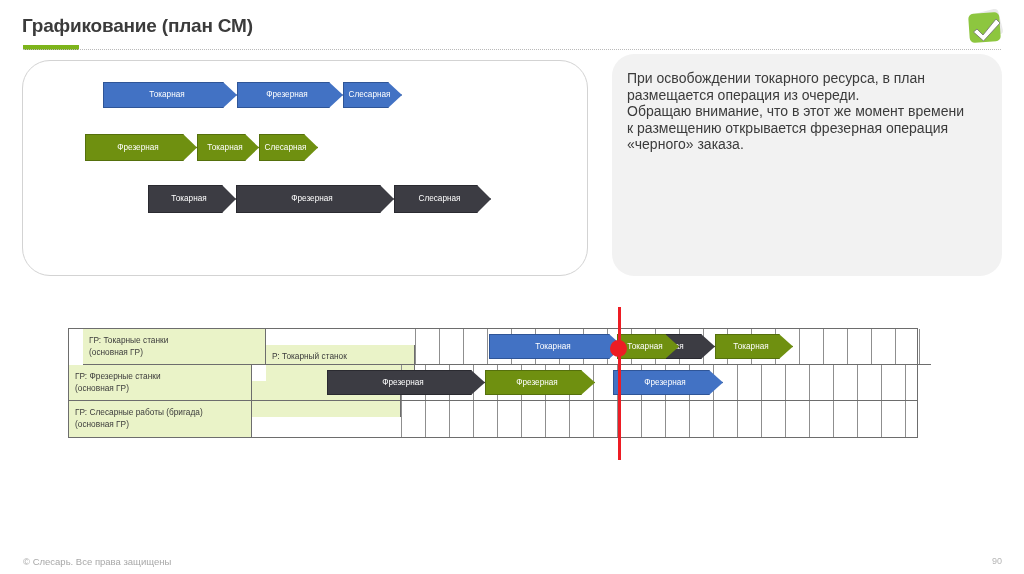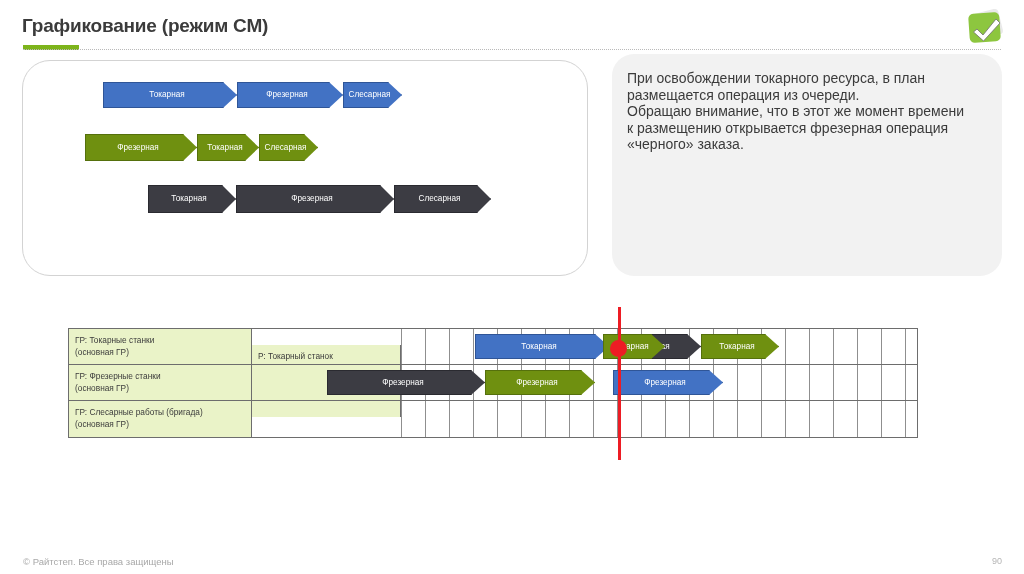--- a/index.html
+++ b/index.html
@@ -131,21 +131,21 @@
     box-sizing: border-box;
     background: #ffffff;
   }
   .g-row {
     position: absolute;
     left: 0;
     width: 848px;
     height: 36px;
     box-sizing: border-box;
   }
-  .g-row.r0 { top: 0; }
+  .g-row.r0 { top: 0; margin-left: 14px; }
   .g-row.r1 { top: 36px; }
   .g-row.r2 { top: 72px; }
   .g-row .hline {
     position: absolute;
     left: 0; bottom: 0;
     width: 848px; height: 1px;
     background: #6d6d6d;
   }
   .g-label {
     position: absolute;
@@ -218,21 +218,21 @@
     position: absolute;
     right: 22px; top: 556px;
     font-size: 9px;
     color: #b5b5b5;
   }
 </style>
 </head>
 <body>
 
 <div id="header">
-  <div id="page-title">Графикование (режим СМ)</div>
+  <div id="page-title">Графикование (план СМ)</div>
   <div id="title-accent"></div>
   <div id="header-rule"></div>
 
   <div id="logo">
     <div class="sq2"></div>
     <div class="sq"></div>
     <svg class="check" viewBox="0 0 30 28">
       <path d="M6 15 L12 21 L25 5 L29 9 L12.5 27 L2.5 18 Z" fill="#ffffff" stroke="#6f6f6f" stroke-width="0.8"></path>
     </svg>
   </div>
@@ -381,14 +381,14 @@
         <div class="col" style="left: 432px; background: rgb(143, 143, 143);"></div>
         <div class="col" style="left: 456px; background: rgb(143, 143, 143);"></div>
         <div class="col" style="left: 480px; background: rgb(143, 143, 143);"></div>
         <div class="col" style="left: 504px; background: rgb(143, 143, 143);"></div>
       </div>
     </div>
   </div>
 <div id="now-line" style="background: rgb(237, 28, 36);"></div>
 <div id="now-dot" style="background: rgb(237, 28, 36);"></div>
 
-<div id="footer-text">© Райтстеп. Все права защищены</div>
+<div id="footer-text">© Слесарь. Все права защищены</div>
 <div id="footer-page">90</div>
 
 </body></html>

